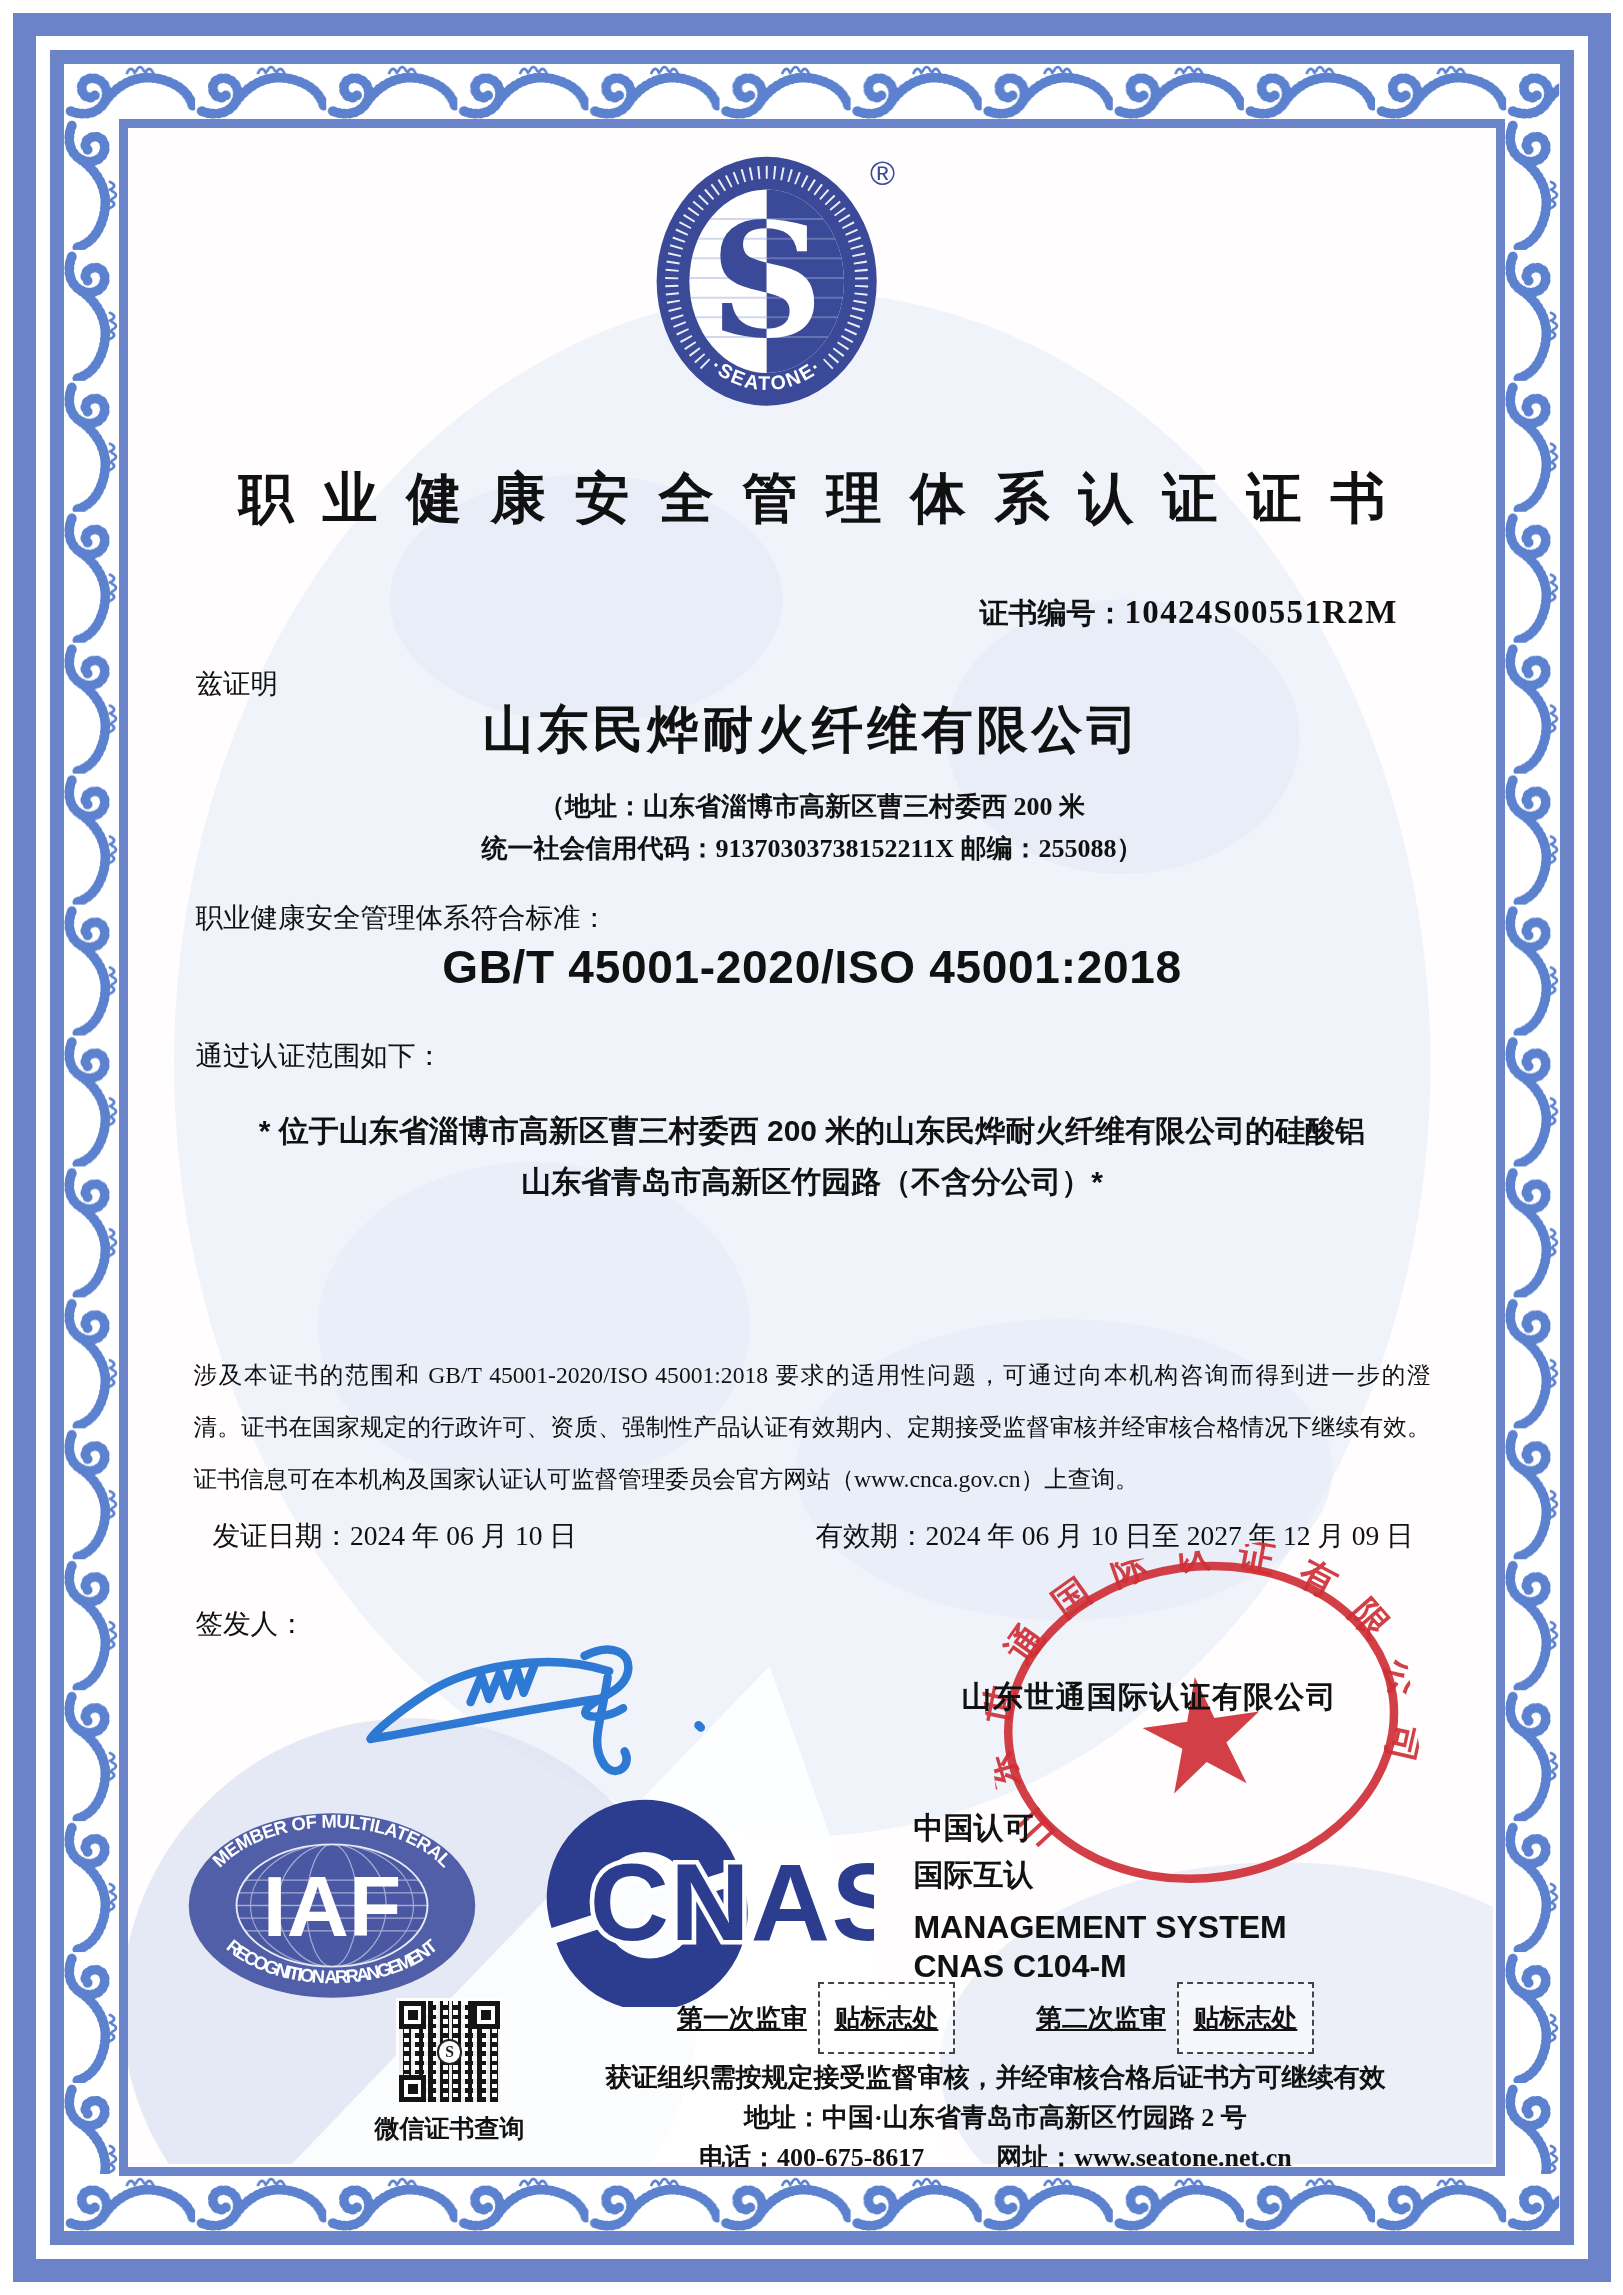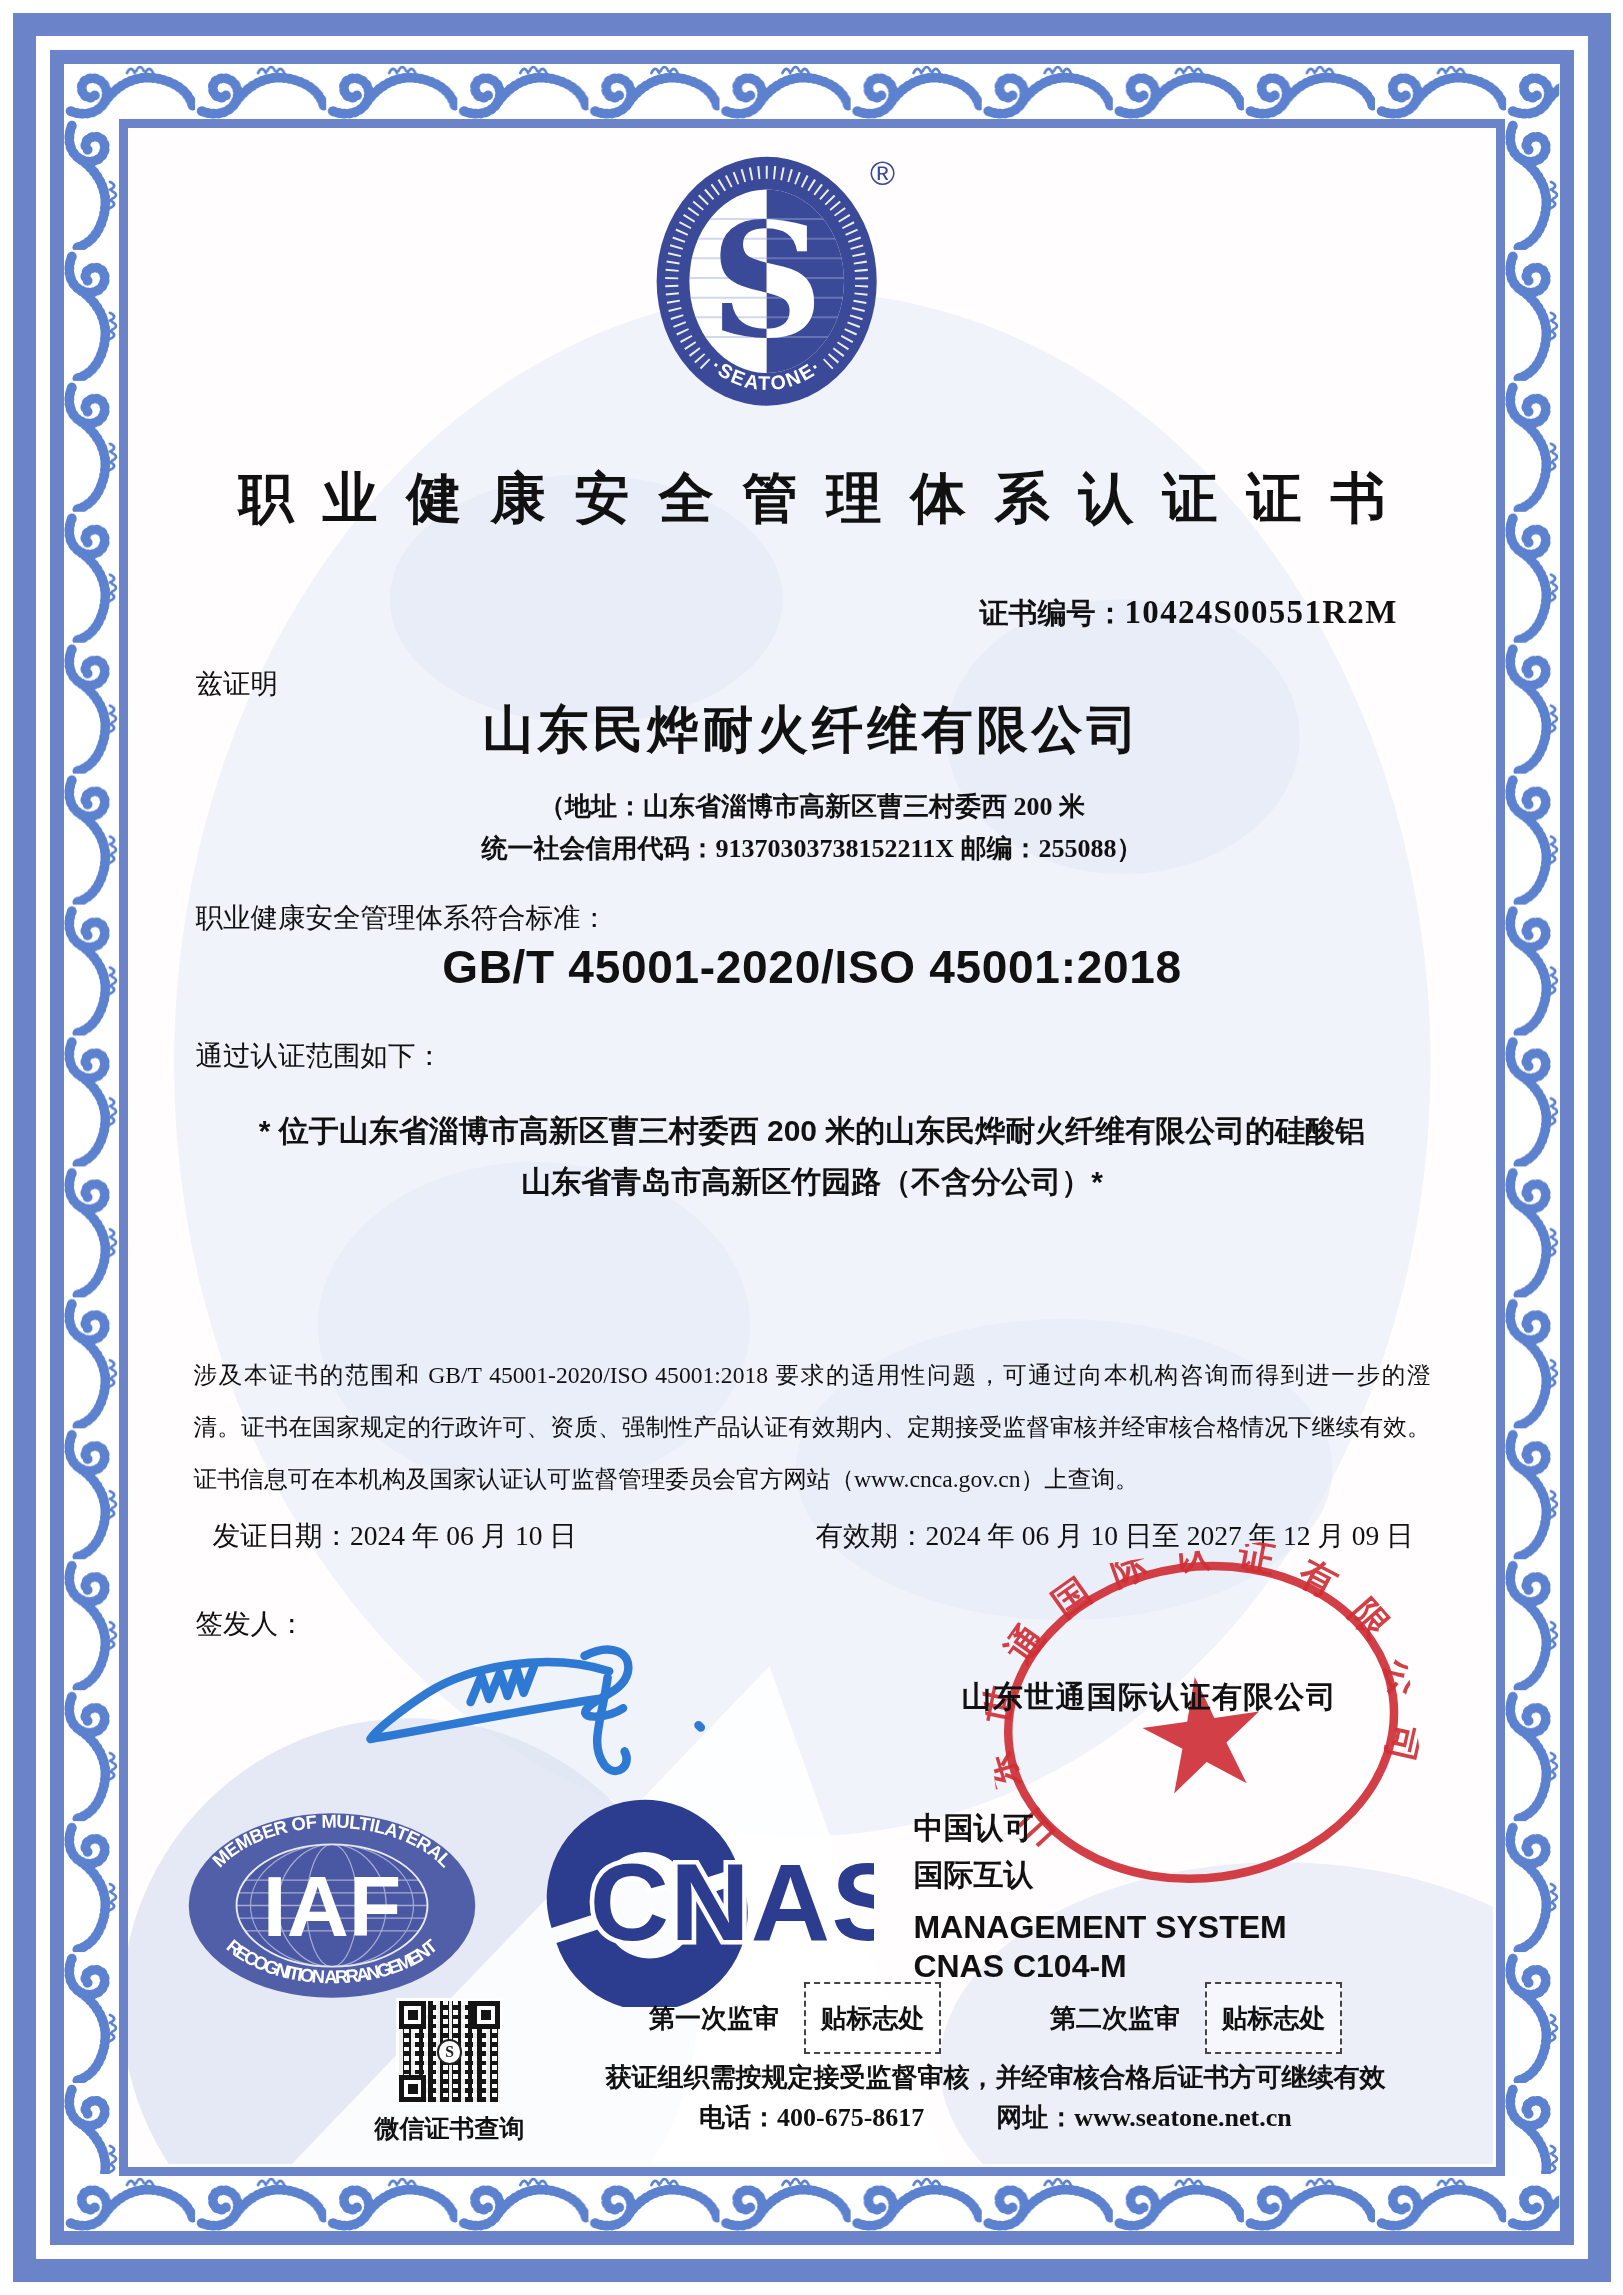--- a/index.html
+++ b/index.html
@@ -51,21 +51,21 @@
         repeating-linear-gradient(90deg,#151515 0 4.6px,transparent 4.6px 9.8px);
       outline:3.9px solid #fff;}
   .qr .mask{position:absolute;inset:0;background:
         repeating-linear-gradient(90deg,rgba(255,255,255,.92) 0 3.9px,transparent 3.9px 12.4px);}
   .finder{position:absolute;width:27.5px;height:27.5px;border:5.2px solid #141414;background:#fff;box-sizing:border-box;}
   .finder::after{content:"";position:absolute;inset:3.9px;background:#141414;}
   .f1{left:0;top:0;} .f2{right:0;top:0;} .f3{left:0;bottom:0;}
   .qrlogo{position:absolute;left:38px;top:38px;width:25.5px;height:25.5px;border-radius:50%;background:#fff;border:2px solid #222;box-sizing:border-box;display:flex;align-items:center;justify-content:center;font-size:15.7px;font-weight:bold;font-family:"Liberation Serif",serif;color:#222;}
   .qrcap{margin-top:9.2px;font-size:25px;font-weight:bold;font-family:"Liberation Sans","DejaVu Sans",sans-serif;}
   .foot{left:458px;top:1854px;width:818px;display:flex;flex-direction:column;align-items:center;gap:5.2px;z-index:2;}
-  .frow1{display:flex;align-items:center;gap:25px;}
+  .frow1{display:flex;align-items:center;gap:11px;text-decoration:underline;}
   .frow1 .sp{width:59px;}
   .flabel{font-size:26px;font-weight:bold;}
   .stickbox{width:137px;height:72px;border:2px dashed #444;display:flex;align-items:center;justify-content:center;font-size:26px;font-weight:bold;box-sizing:border-box;background:rgba(255,255,255,.55);}
   .fnote{font-size:26px;font-weight:bold;}
   .faddr{font-size:26px;font-weight:bold;}
   .fphone{display:flex;gap:72px;font-size:26px;font-weight:bold;}
 </style>
 </head>
 <body>
 
@@ -300,20 +300,21 @@
 
           <div class="layer foot">
             <div class="frow1">
               <span class="flabel songB">第一次监审</span>
               <span class="stickbox songB">贴标志处</span>
               <span class="sp"></span>
               <span class="flabel songB">第二次监审</span>
               <span class="stickbox songB">贴标志处</span>
             </div>
             <div class="fnote songB">获证组织需按规定接受监督审核，并经审核合格后证书方可继续有效</div>
+            <div class="faddr songB">地址：中国·山东省青岛市高新区竹园路 2 号</div>
             <div class="fphone">
               <span class="songB">电话：400-675-8617</span>
               <span class="songB">网址：www.seatone.net.cn</span>
             </div>
           </div>
 
         </div>
       </div>
     </div>
   </div>

